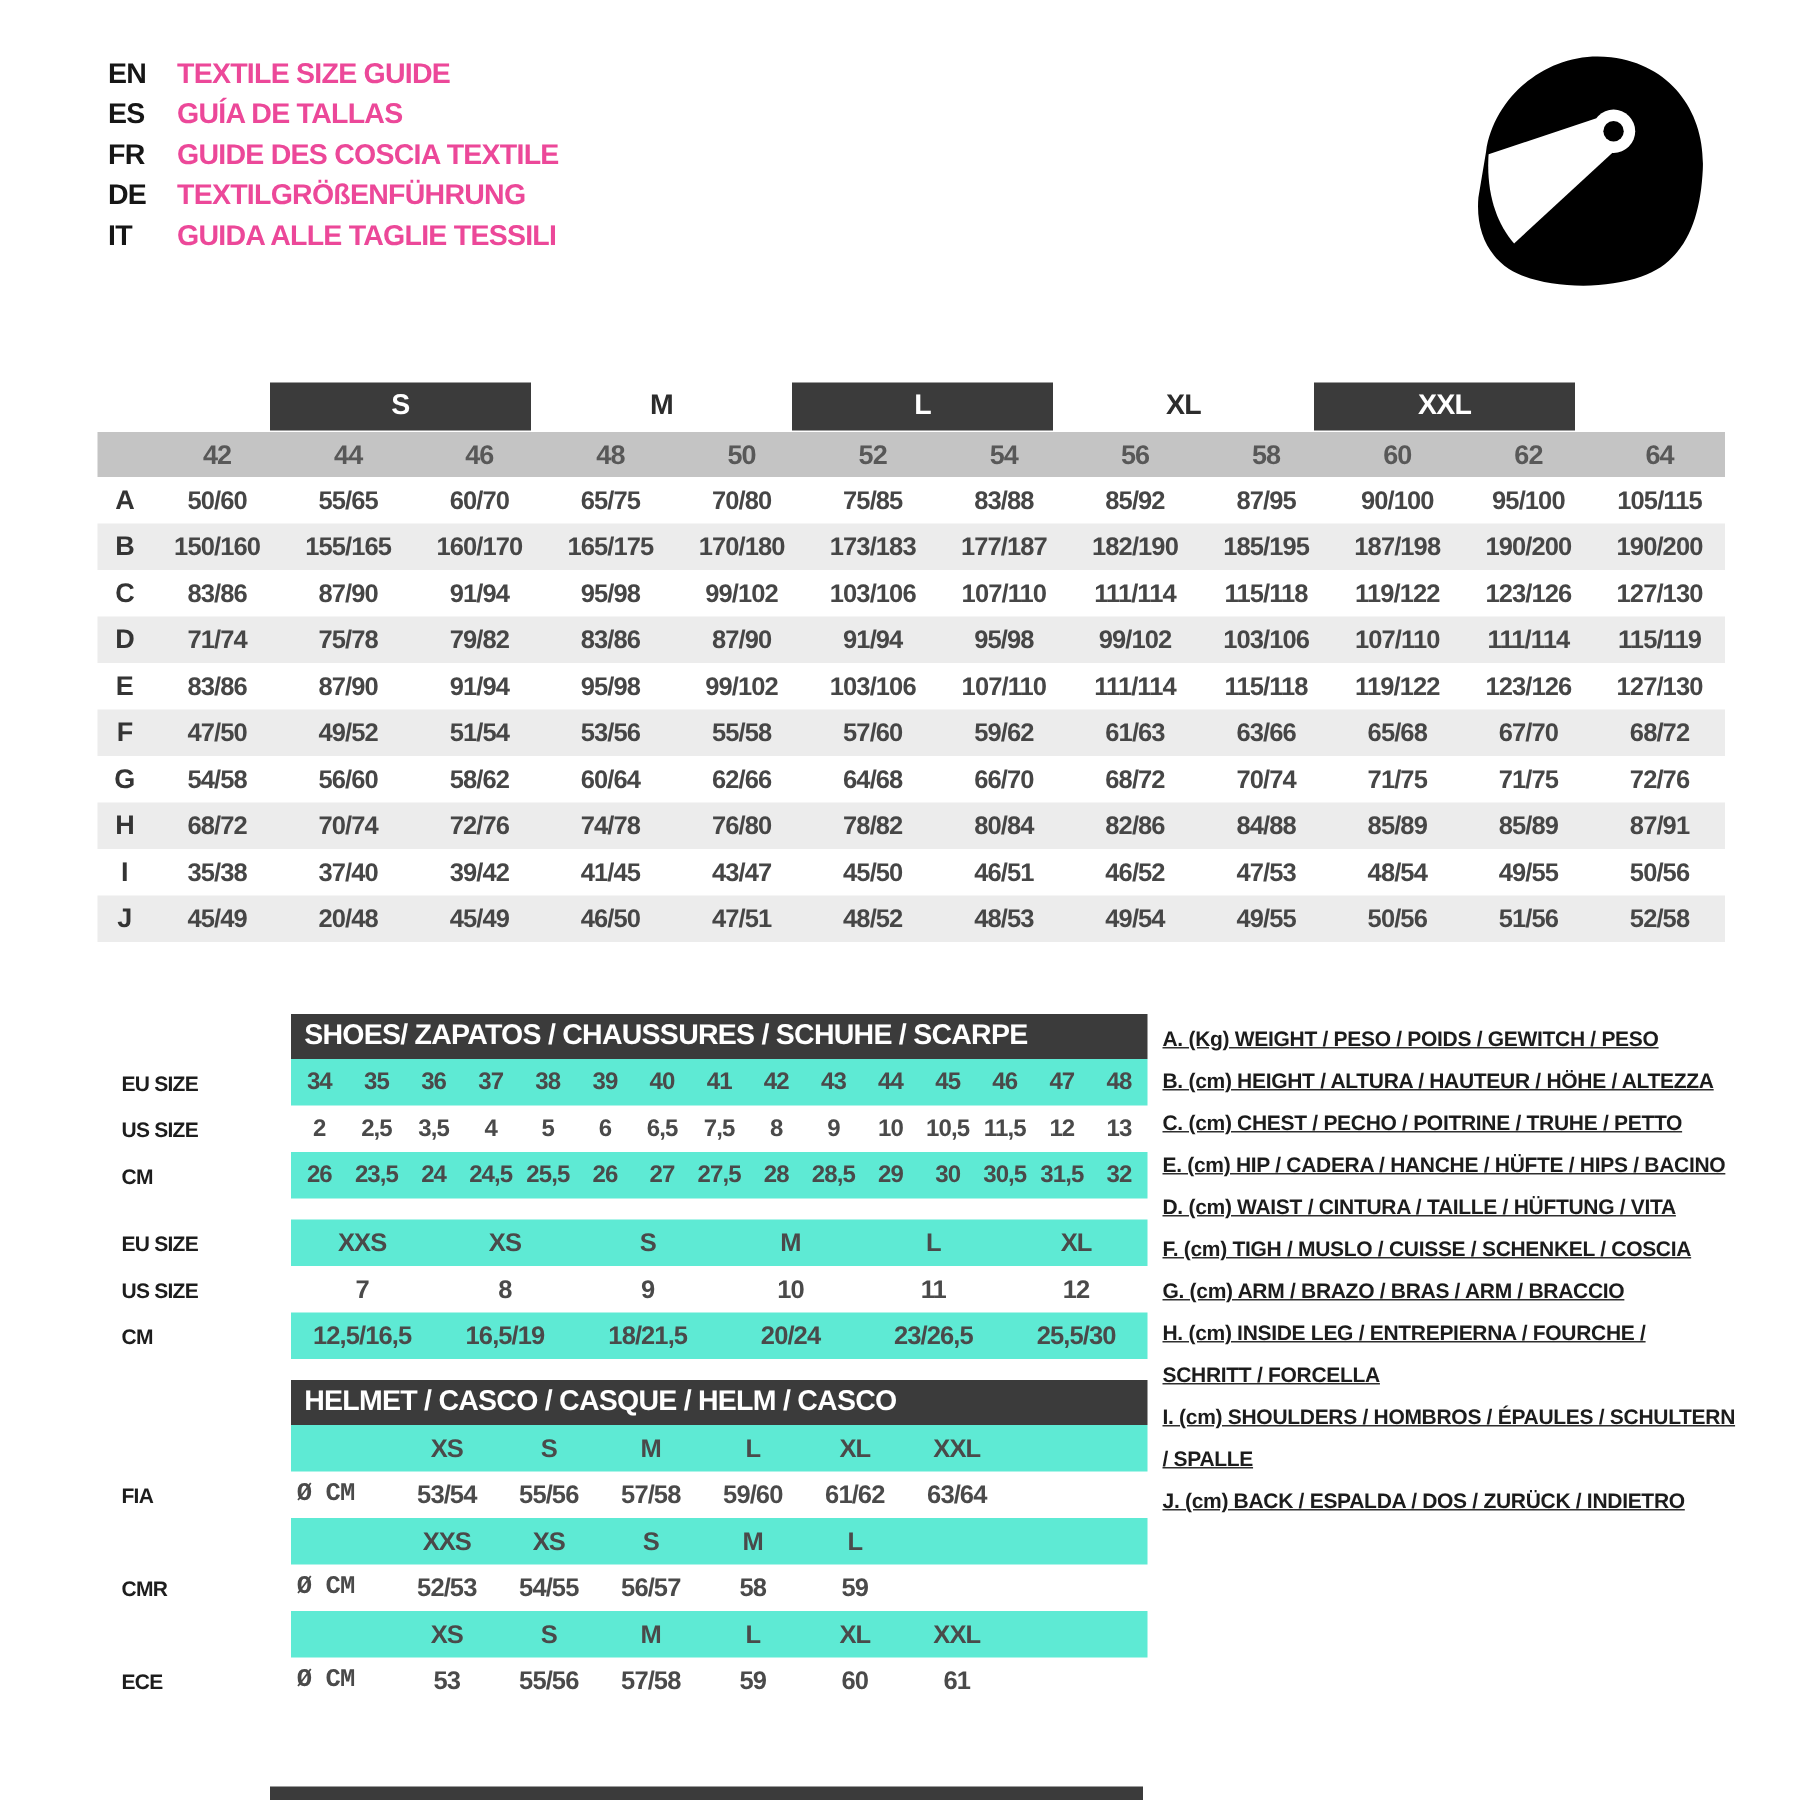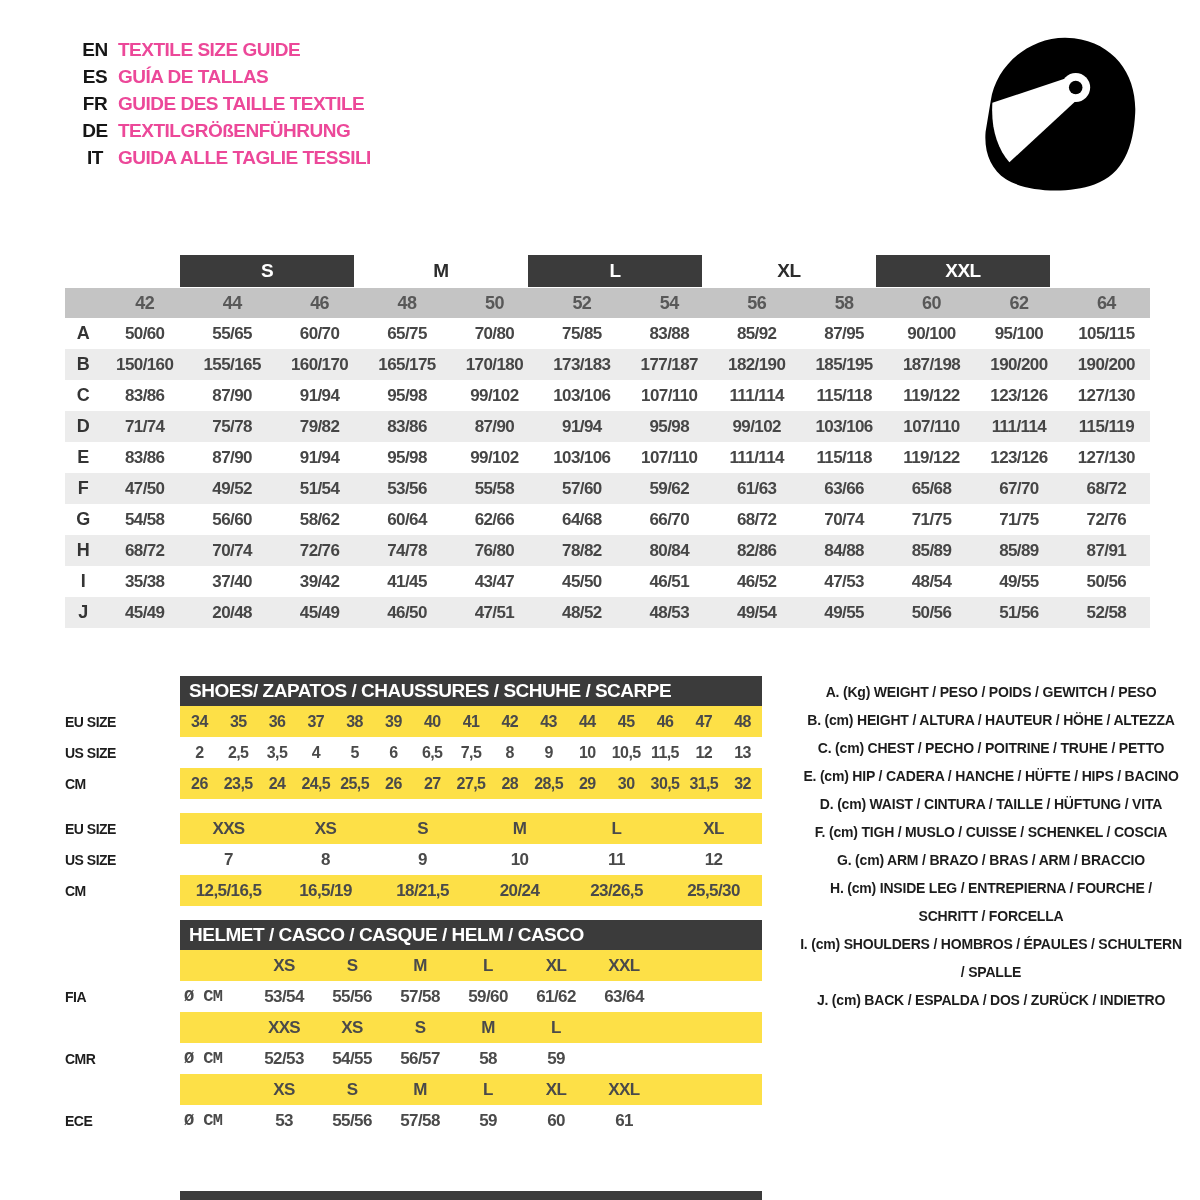--- a/index.html
+++ b/index.html
@@ -1,21 +1,20 @@
 <!DOCTYPE html>
 <html><head>
 <meta charset="utf-8">
 <style>
   * { margin:0; padding:0; box-sizing:border-box; }
   html,body { background:#fff; }
   .page {
     position:relative; width:1200px; height:1200px; overflow:hidden;
     background:#ffffff; font-family:"Liberation Sans", sans-serif;
     color:#2f2f2f;
-    text-align:center;
   }
 
   
   .lang-block { position:absolute; left:72px; top:36px; }
   .lang-row { display:flex; height:27px; align-items:center; }
   .lang-code { width:46px; font-weight:bold; font-size:19px; letter-spacing:-0.5px; color:#161616; }
   .lang-label { font-weight:bold; font-size:19px; letter-spacing:-0.5px; color:#ec4899; }
 
   
   .helmet-icon { position:absolute; left:972px; top:28px; width:170px; height:170px; }
@@ -40,44 +39,44 @@
     flex:1; display:flex; align-items:center; justify-content:center;
     font-weight:bold; font-size:17px; letter-spacing:-0.6px; color:#4a4a4a;
     white-space:nowrap;
   }
   .num-cell { color:#585858; font-size:18px; }
   .val-cell { color:#464646; }
 
   
   .bottom { position:absolute; left:65px; top:676px; width:700px; }
   .section { margin-bottom:14px; }
-  .brow { display:flex; }
+  .brow { display:flex;margin-left:16px; }
   .blabel {
     width:115px; display:flex; align-items:center;
     font-weight:bold; font-size:14px; letter-spacing:-0.5px; color:#1d1d1d;
   }
   .sec-bar {
     width:582px; height:30px; background:#3b3b3b; color:#fff;
     display:flex; align-items:center; padding-left:9px;
     font-weight:bold; font-size:19px; letter-spacing:-0.5px;
   }
   .rbody { width:582px; display:flex; height:31px; }
-  .rbody.gray { background:#fde047; }
+  .rbody.gray { background:#5eead4; }
   .cell {
     display:flex; align-items:center; justify-content:center;
     font-weight:bold; letter-spacing:-0.6px; color:#4a4a4a; white-space:nowrap;
   }
   .shoes-cell { flex:1; font-size:16px; }
   .glove-cell { flex:1; font-size:17px; }
   .dcm-cell { width:70px; font-size:17px; justify-content:flex-start; padding-left:4px;font-family:Liberation Mono, monospace; }
   .helm-cell { width:68px; font-size:17px; }
   .helm-spacer { flex:1; }
 
   
-  .legend { position:absolute; left:800px; top:678px; width:382px; }
+  .legend { position:absolute; left:775px; top:678px; width:382px;text-decoration:underline; }
   .legend-item {
     font-weight:bold; font-size:14px; line-height:28px;
     letter-spacing:-0.2px; color:#1c1c1c;
   }
 
   
   .crop-bar { position:absolute; left:180px; top:1191px; width:582px; height:9px; background:#3b3b3b; }
 </style>
 </head>
 <body>
@@ -91,21 +90,21 @@
         <span class="lang-label">TEXTILE SIZE GUIDE</span>
       </div>
 
       <div class="lang-row">
         <span class="lang-code">ES</span>
         <span class="lang-label">GUÍA DE TALLAS</span>
       </div>
 
       <div class="lang-row">
         <span class="lang-code">FR</span>
-        <span class="lang-label">GUIDE DES TAILLE TEXTILE</span>
+        <span class="lang-label">GUIDE DES COSCIA TEXTILE</span>
       </div>
 
       <div class="lang-row">
         <span class="lang-code">DE</span>
         <span class="lang-label">TEXTILGRÖßENFÜHRUNG</span>
       </div>
 
       <div class="lang-row">
         <span class="lang-code">IT</span>
         <span class="lang-label">GUIDA ALLE TAGLIE TESSILI</span>

